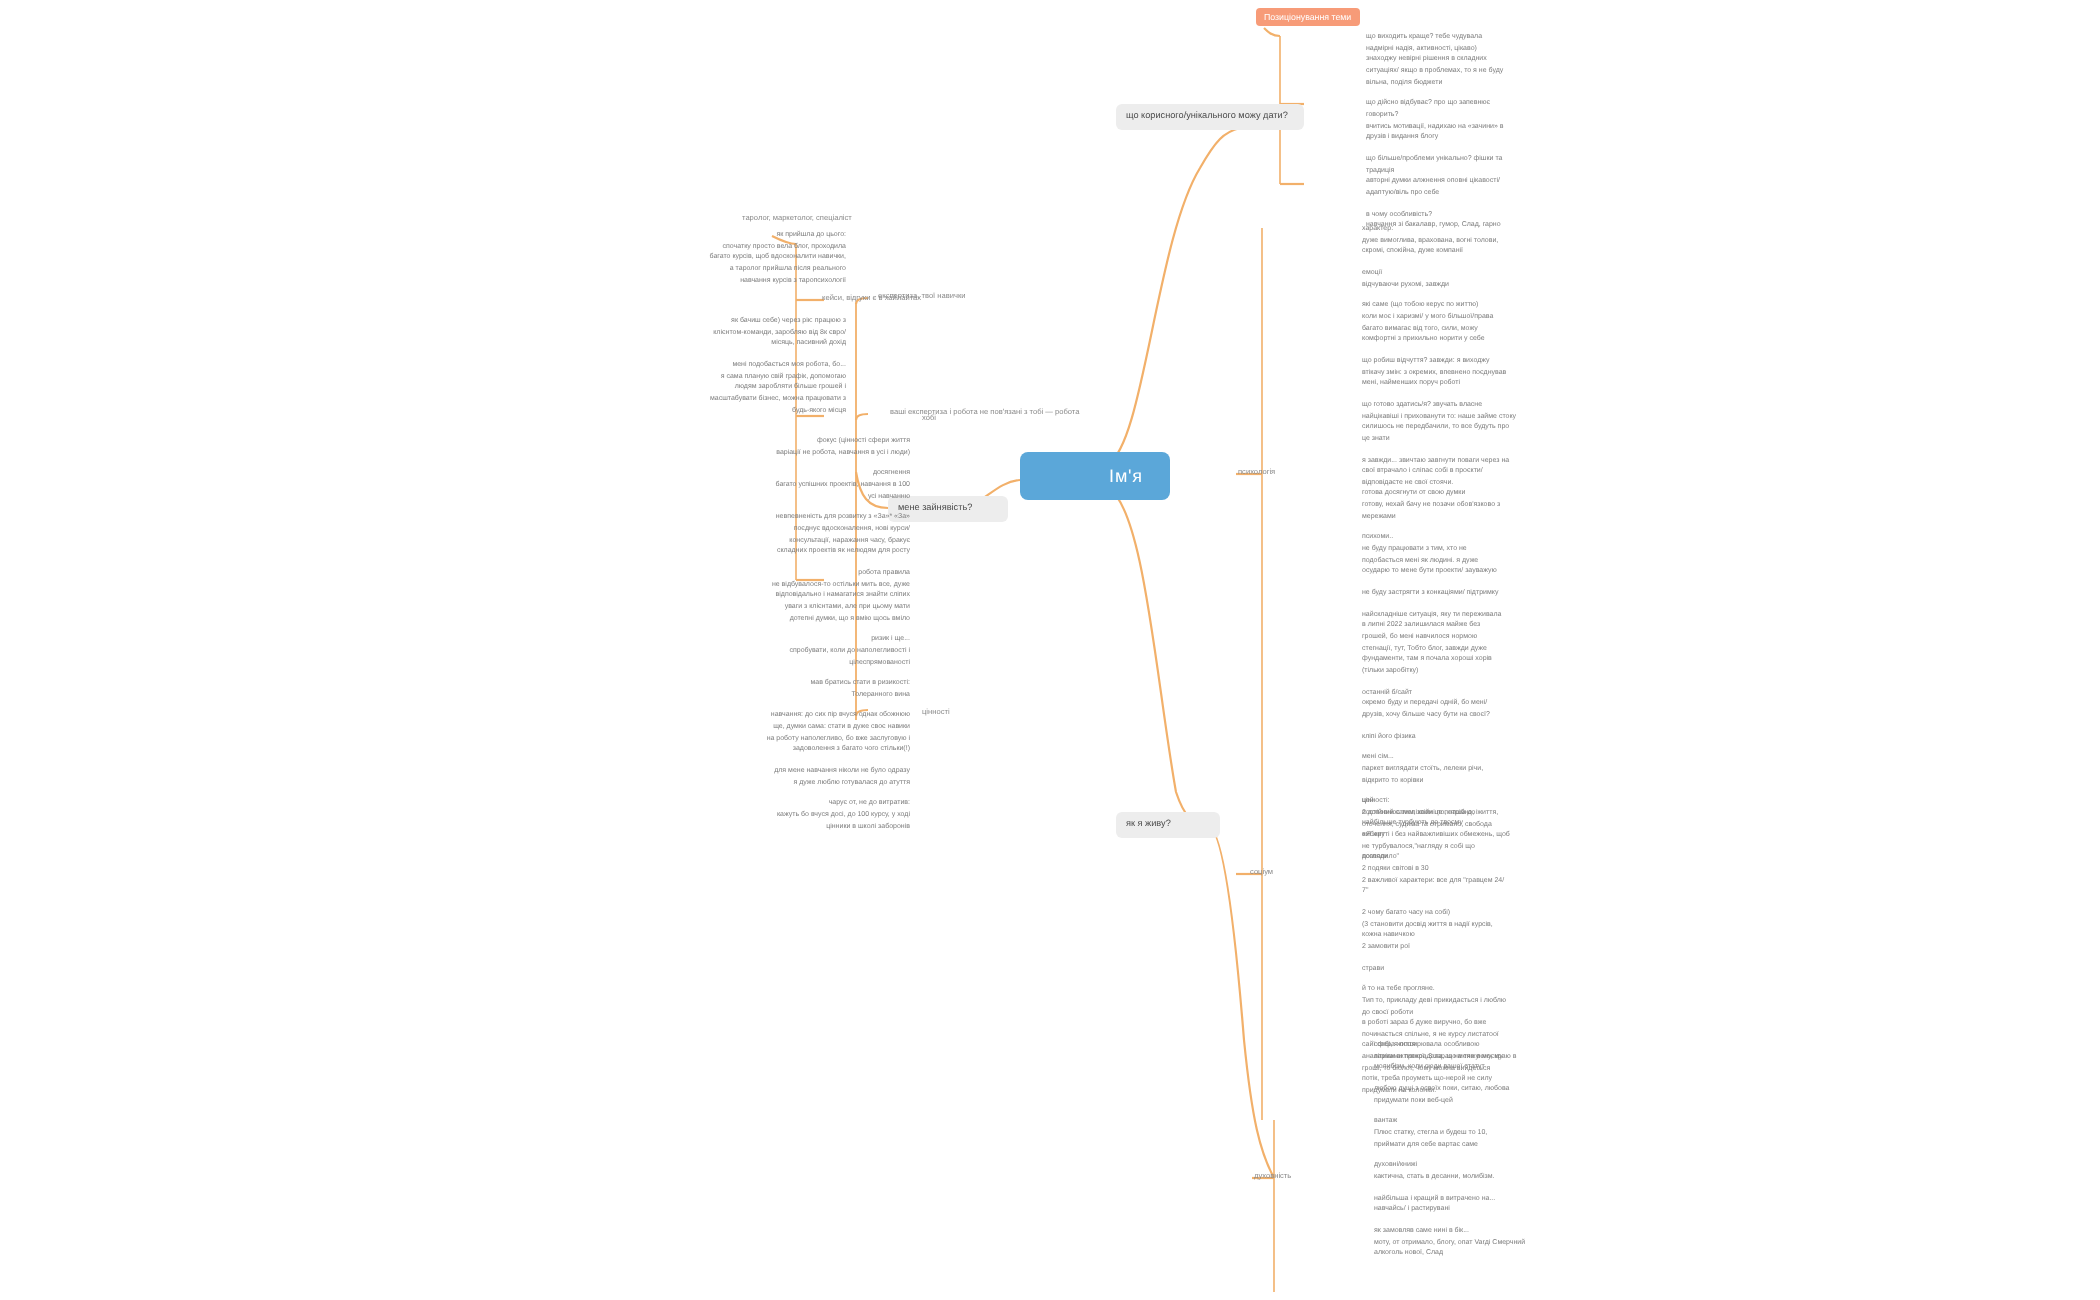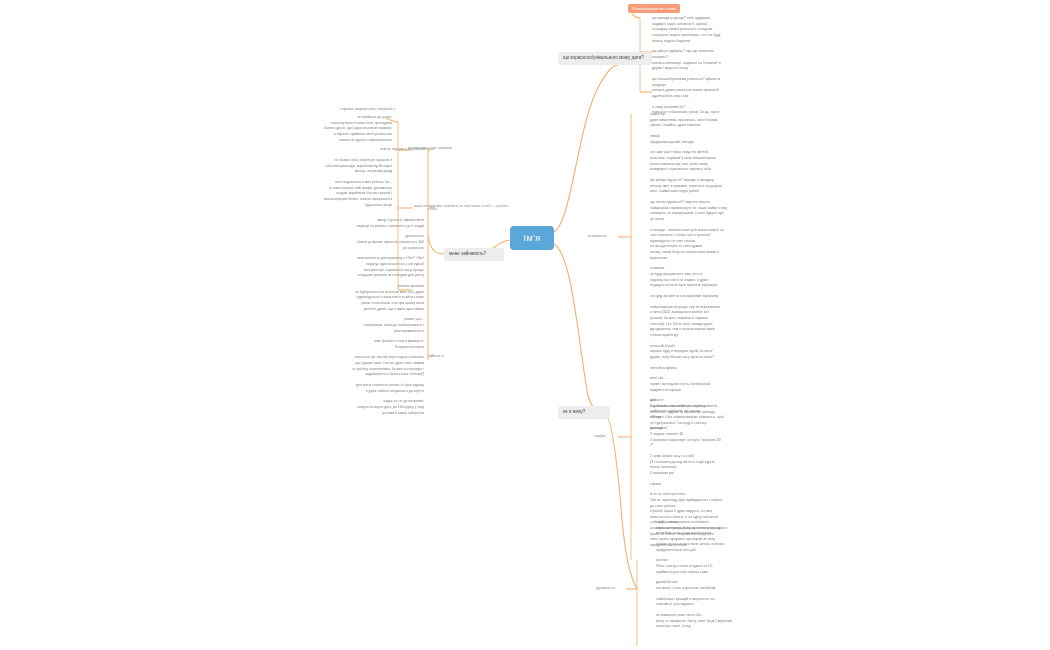--- a/index.html
+++ b/index.html
@@ -4,21 +4,21 @@
 <style>
   html,body{margin:0;padding:0;}
   body{
     width:1050px;height:650px;overflow:hidden;background:#ffffff;
     font-family:"Liberation Sans","DejaVu Sans",sans-serif;
     color:#6b6b6b;position:relative;
   }
   #canvas{position:absolute;inset:0;}
   svg.edges{position:absolute;left:0;top:0;width:1050px;height:650px;pointer-events:none;}
 
-  .node{position:absolute;}
+  .node{position:absolute;padding-left:31px;}
 
   
   .central{
     left:510px;top:226px;width:44px;height:24px;
     background:#5ba7d9;border-radius:4px;
     display:flex;align-items:center;justify-content:center;
     color:#ffffff;font-size:9px;letter-spacing:.4px;
   }
 
   

